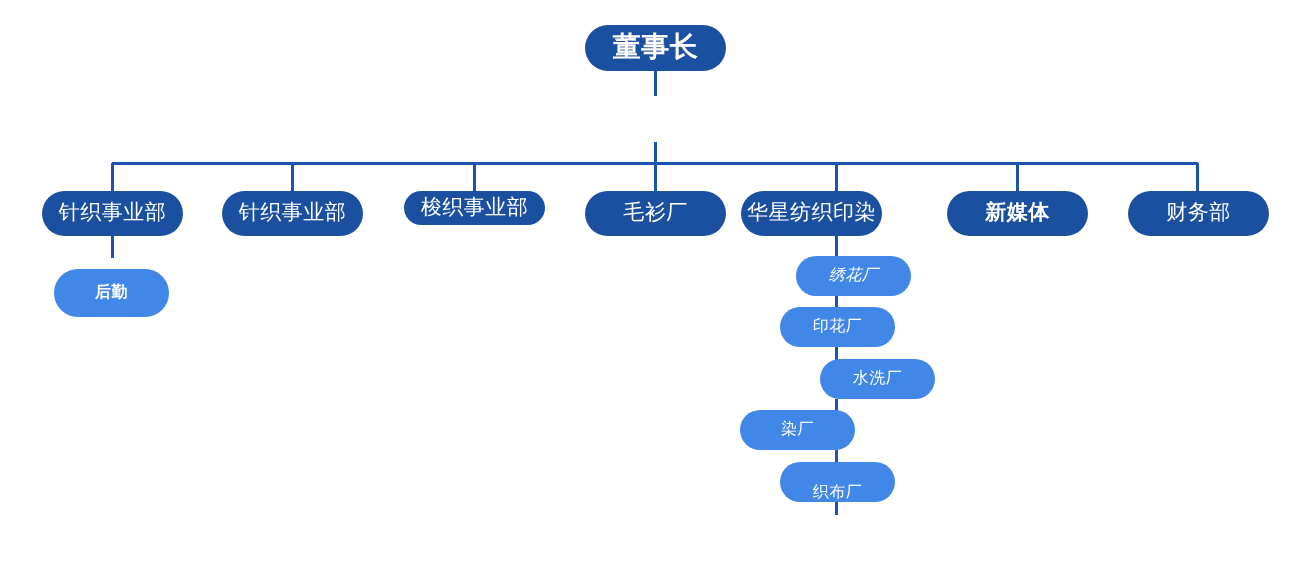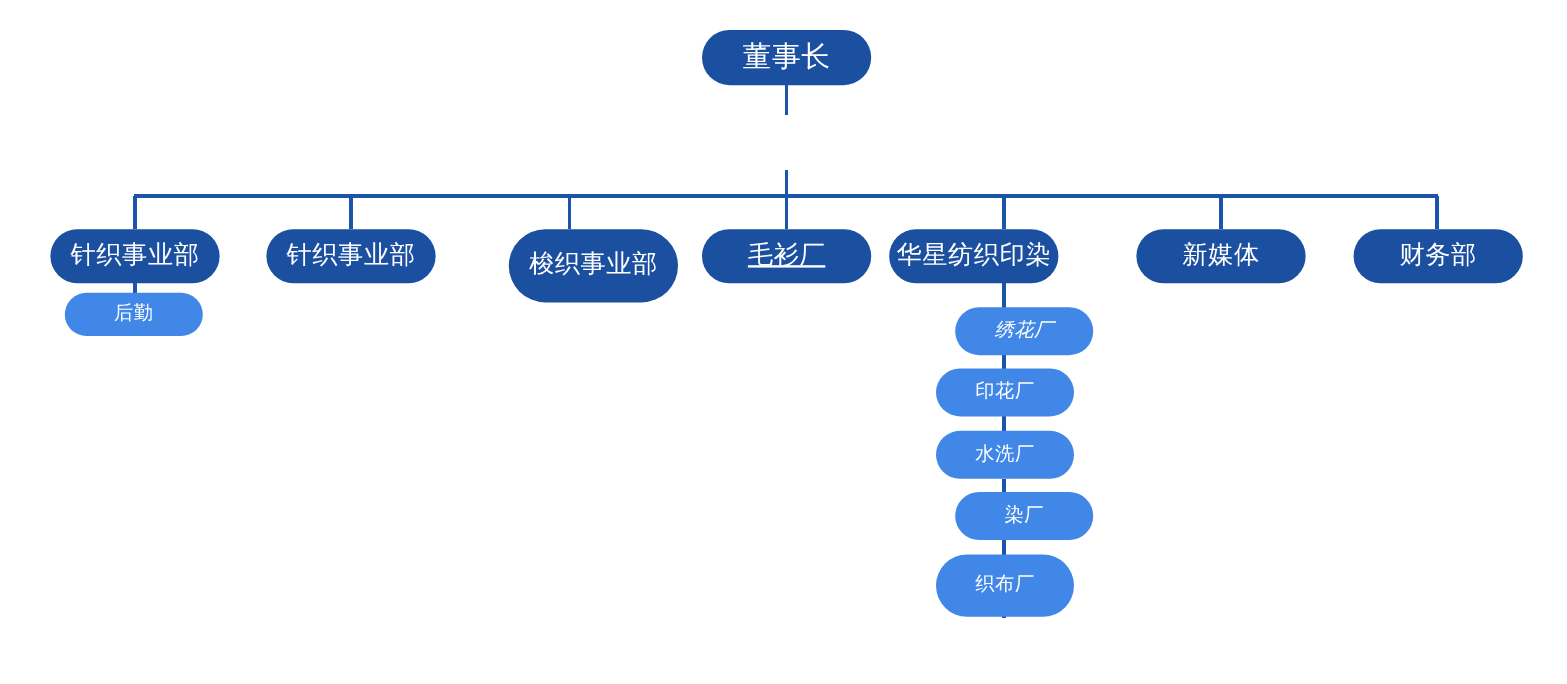--- a/index.html
+++ b/index.html
@@ -38,22 +38,22 @@
     justify-content: center;
     color: #ffffff;
     border-radius: 999px;
     text-align: center;
     white-space: nowrap;
     letter-spacing: 0.5px;
     user-select: none;
   }
   .node.level-exec {
     background: #1b4fa0;
-    font-size: 24px;
-    font-weight: 400;
+    font-size: 28px;
+    font-weight: 700;
   }
   .node.level-dept {
     background: #1b4fa0;
     font-size: 21px;
     font-weight: 400;
   }
   .node.level-sub {
     background: #4087e8;
     font-size: 16px;
     font-weight: 400;
@@ -103,58 +103,58 @@
 
 
   <div class="node level-dept" style="left:42px; top:191px; width:141px; height:45px;">
     <span class="node-label">针织事业部</span>
   </div>
 
   <div class="node level-dept" style="left:222px; top:191px; width:141px; height:45px;">
     <span class="node-label">针织事业部</span>
   </div>
 
-  <div class="node level-dept" style="left:424px; top:191px; width:141px; height:61px;">
+  <div class="node level-dept" style="left:404px; top:191px; width:141px; height:34px;">
     <span class="node-label">梭织事业部</span>
   </div>
 
-  <div class="node level-dept" style="left:585px; top:191px; width:141px; height:45px;text-decoration:underline;">
+  <div class="node level-dept" style="left:585px; top:191px; width:141px; height:45px;">
     <span class="node-label">毛衫厂</span>
   </div>
 
   <div class="node level-dept" style="left:741px; top:191px; width:141px; height:45px;">
     <span class="node-label">华星纺织印染</span>
   </div>
 
-  <div class="node level-dept" style="left:947px; top:191px; width:141px; height:45px;">
+  <div class="node level-dept" style="left:947px; top:191px; width:141px; height:45px;font-weight:bold;">
     <span class="node-label">新媒体</span>
   </div>
 
   <div class="node level-dept" style="left:1128px; top:191px; width:141px; height:45px;font-family:Liberation Serif, serif;">
     <span class="node-label">财务部</span>
   </div>
 
-  <div class="node level-sub" style="left:54px; top:244px; width:115px; height:36px;">
+  <div class="node level-sub" style="left:54px; top:269px; width:115px; height:48px;font-weight:bold;">
     <span class="node-label">后勤</span>
   </div>
 
   <div class="node level-sub" style="left:796px; top:256px; width:115px; height:40px;font-style:italic;">
     <span class="node-label">绣花厂</span>
   </div>
 
   <div class="node level-sub" style="left:780px; top:307px; width:115px; height:40px;">
     <span class="node-label">印花厂</span>
   </div>
 
-  <div class="node level-sub" style="left:780px; top:359px; width:115px; height:40px;">
+  <div class="node level-sub" style="left:820px; top:359px; width:115px; height:40px;">
     <span class="node-label">水洗厂</span>
   </div>
 
-  <div class="node level-sub" style="left:796px; top:410px; width:115px; height:40px;">
+  <div class="node level-sub" style="left:740px; top:410px; width:115px; height:40px;">
     <span class="node-label">染厂</span>
   </div>
 
-  <div class="node level-sub" style="left:780px; top:462px; width:115px; height:52px;">
+  <div class="node level-sub" style="left:780px; top:462px; width:115px; height:40px;align-items:flex-end;">
     <span class="node-label">织布厂</span>
   </div>
 
 
 </div>
 
 </body></html>

